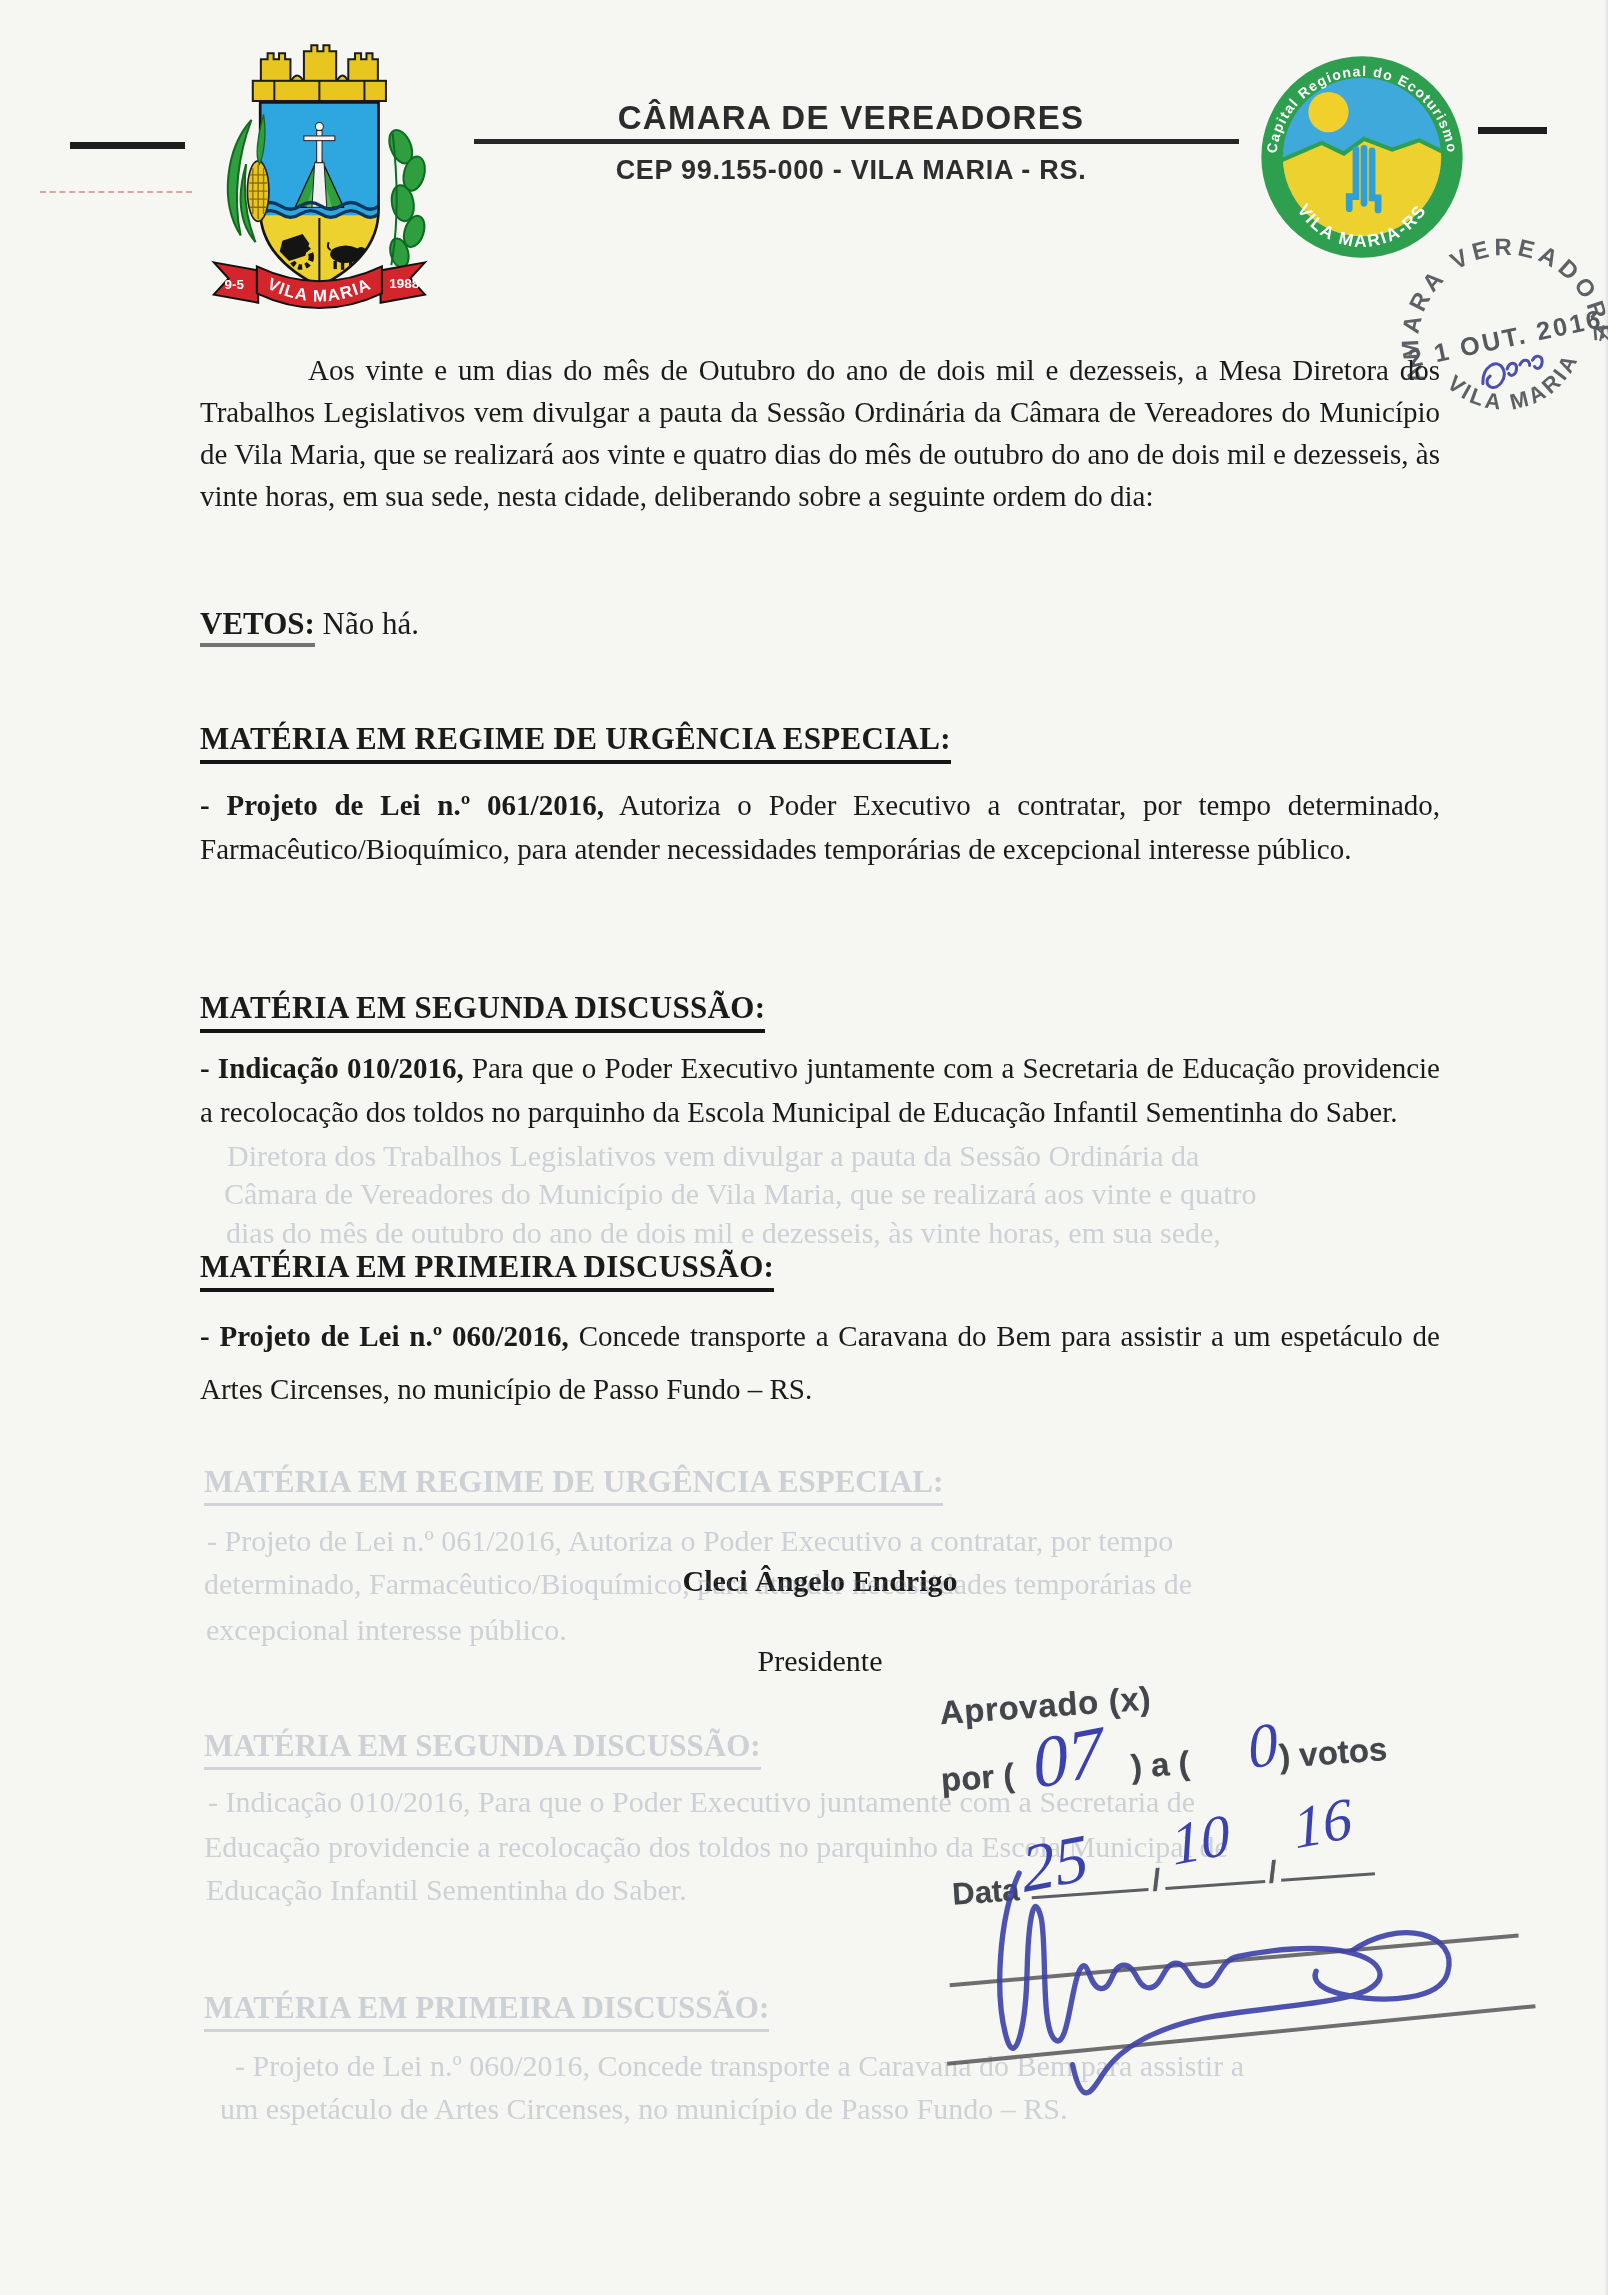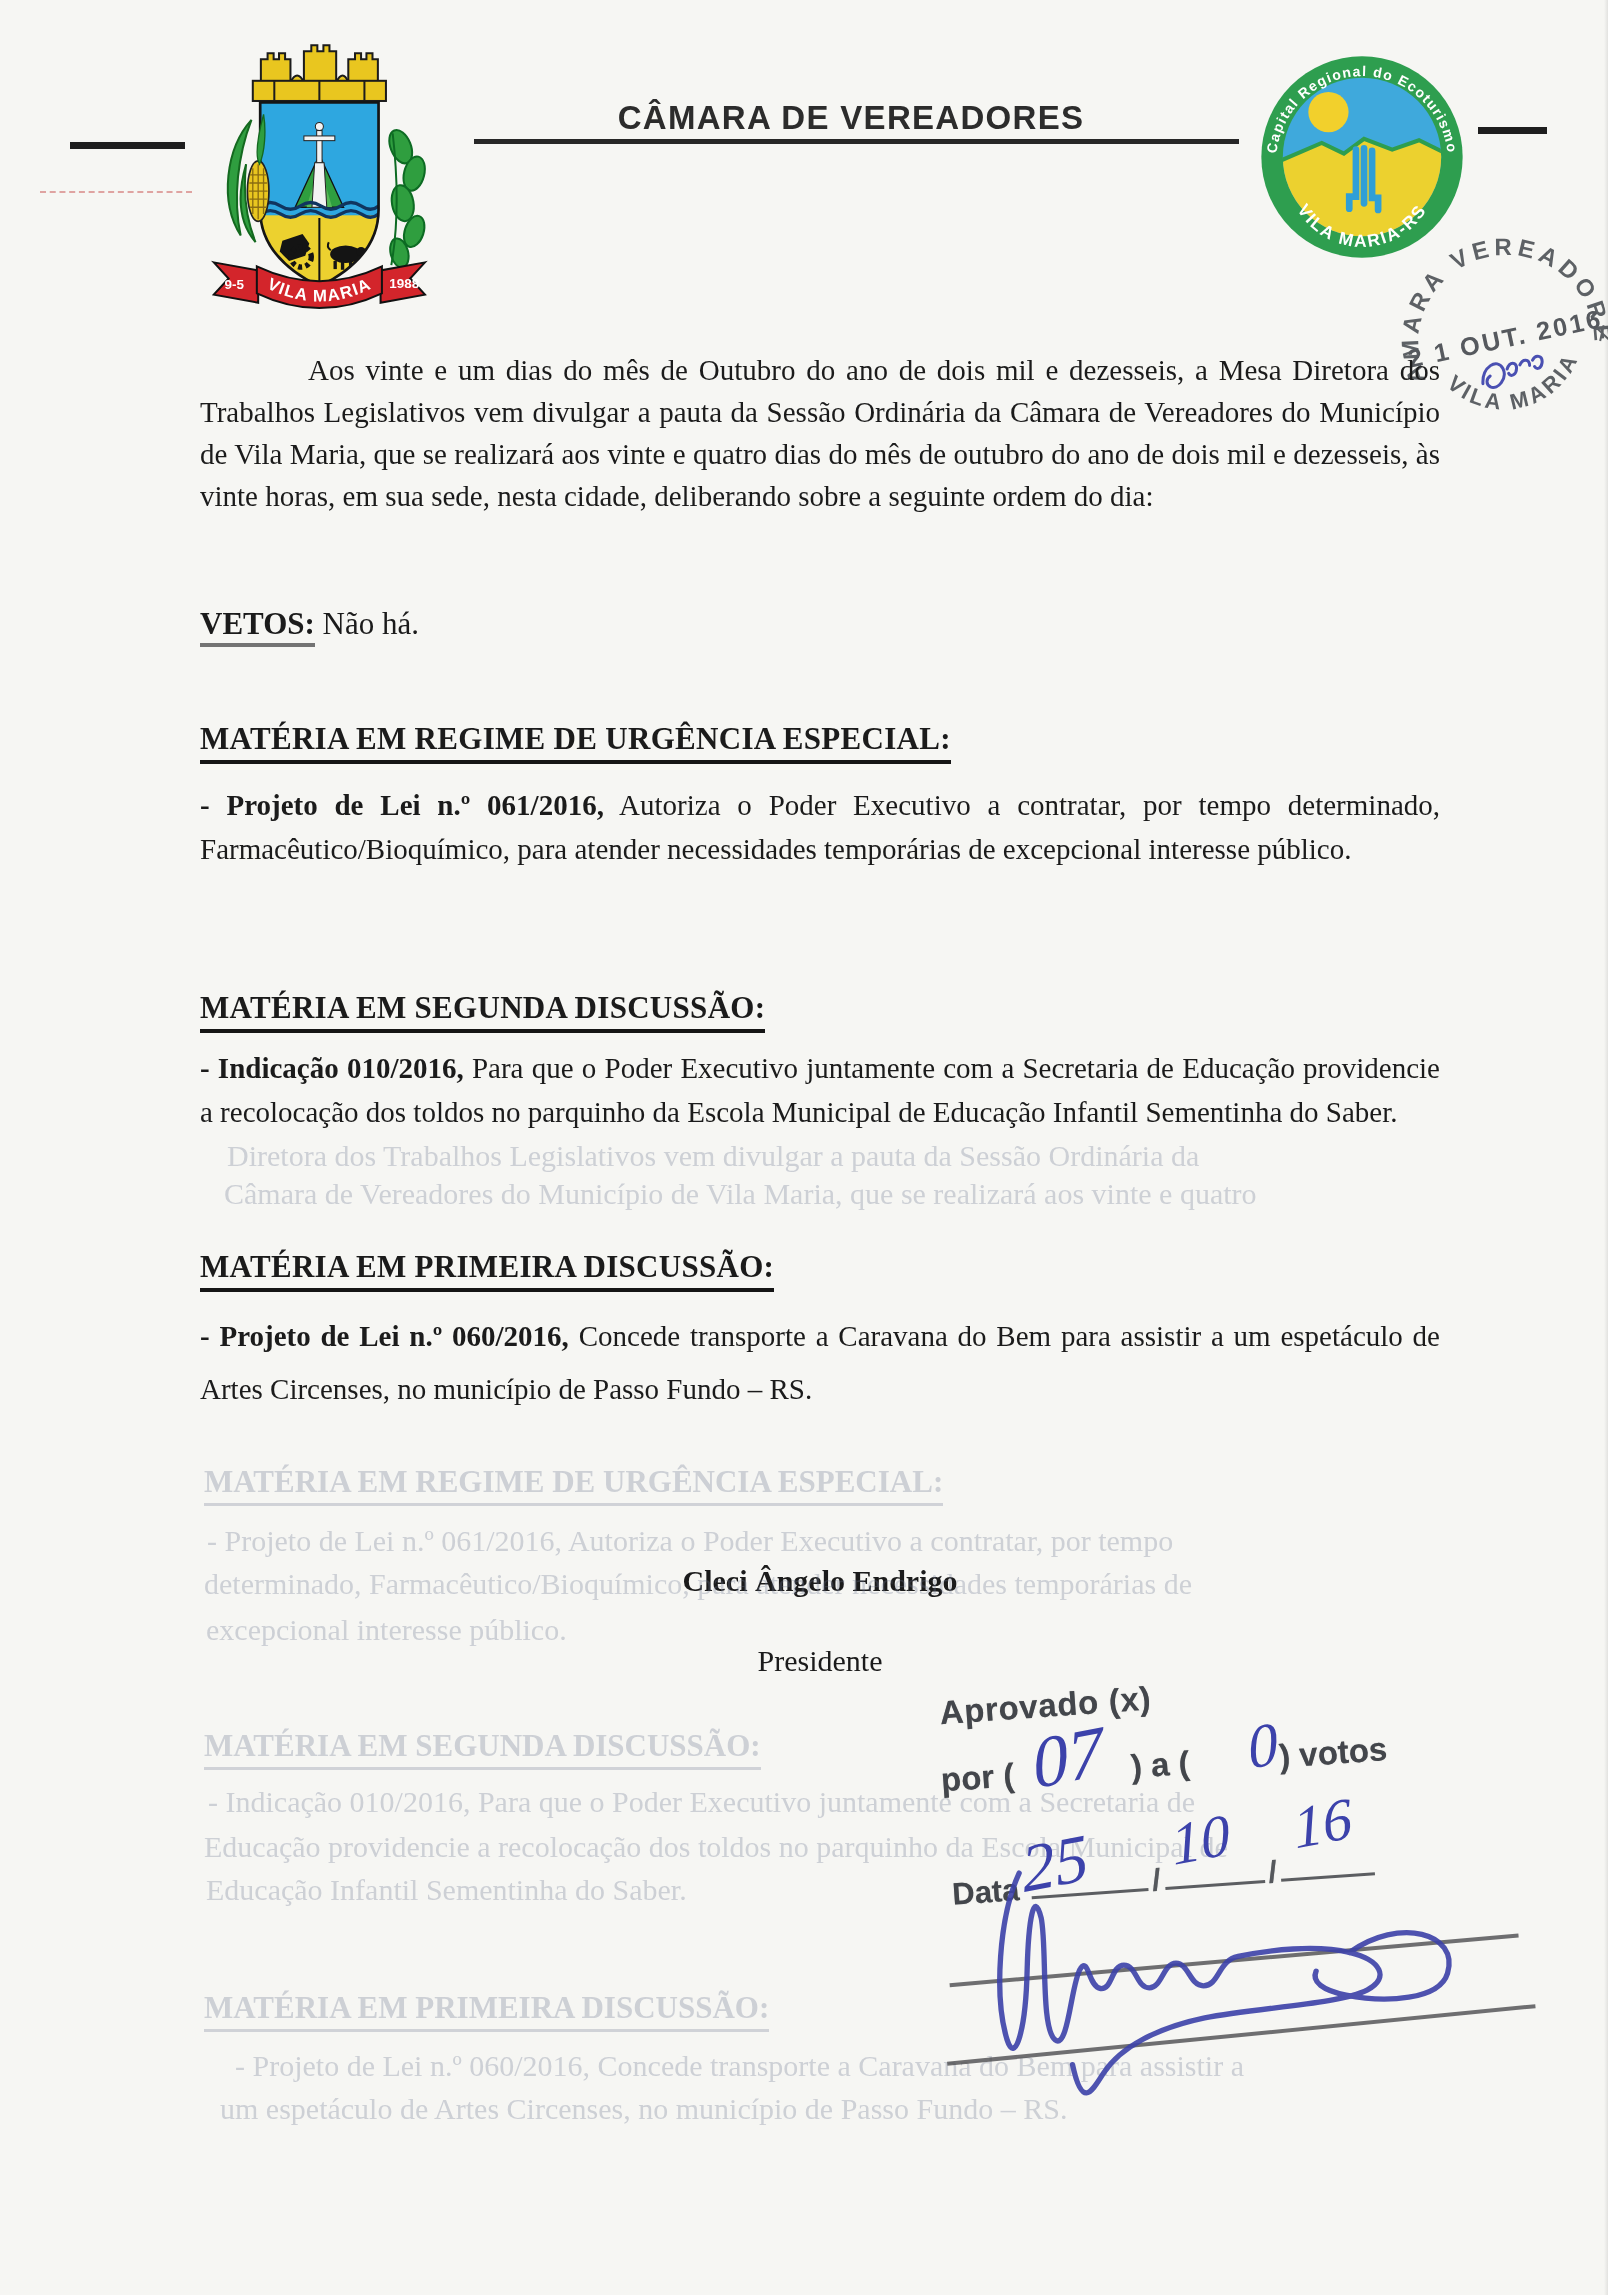--- a/index.html
+++ b/index.html
@@ -153,20 +153,21 @@
         <text font-family="Liberation Sans, sans-serif" font-size="20" font-weight="bold" fill="#fff" x="38" y="372">9-5</text>
         <text font-family="Liberation Sans, sans-serif" font-size="20" font-weight="bold" fill="#fff" x="283" y="370">1988</text>
         <text font-family="Liberation Sans, sans-serif" font-size="25" font-weight="bold" fill="#fff" letter-spacing="2" text-anchor="middle">
           <textPath href="#bannerArc" startOffset="50%">VILA MARIA</textPath>
         </text>
       </g>
     </svg>
   </div>
 
   <div class="abs hdr-org">CÂMARA DE VEREADORES</div>
+  <div class="abs hdr-addr">CEP 99.155-000   -   VILA MARIA   -   RS.</div>
 
   <div class="abs" style="left:1258px;top:53px;">
     <svg width="208" height="208" viewBox="0 0 310 310">
       <defs>
         <clipPath id="ecoInner">
             <circle cx="155" cy="155" r="118"></circle>
           </clipPath>
         <path id="ecoTop" d="M30,190 A128,128 0 1 1 280,190" fill="none"></path>
         <path id="ecoBot" d="M48,210 A112,112 0 0 0 262,210" fill="none"></path>
       </defs>
@@ -232,20 +233,21 @@
   <div class="abs sec-h h-s2">MATÉRIA EM PRIMEIRA DISCUSSÃO:</div>
   <div class="abs para p-s2">
     <span class="lead">- Projeto de Lei n.º 060/2016,</span><span> Concede transporte a Caravana do Bem para assistir a um espetáculo de Artes Circenses, no município de Passo Fundo – RS.</span>
   </div>
 
   <div class="abs sig-name">Cleci Ângelo Endrigo</div>
   <div class="abs sig-role">Presidente</div>
 
   <div class="abs ghost" style="left:227px;top:1139px;">Diretora dos Trabalhos Legislativos vem divulgar a pauta da Sessão Ordinária da</div>
   <div class="abs ghost" style="left:224px;top:1177px;">Câmara de Vereadores do Município de Vila Maria, que se realizará aos vinte e quatro</div>
+  <div class="abs ghost" style="left:226px;top:1216px;">dias do mês de outubro do ano de dois mil e dezesseis, às vinte horas, em sua sede,</div>
 
   <div class="abs ghost" style="left:204px;top:1464px;"><span class="ghost-h">MATÉRIA EM REGIME DE URGÊNCIA ESPECIAL:</span></div>
   <div class="abs ghost" style="left:207px;top:1524px;">- Projeto de Lei n.º 061/2016, Autoriza o Poder Executivo a contratar, por tempo</div>
   <div class="abs ghost" style="left:204px;top:1567px;">determinado, Farmacêutico/Bioquímico, para atender necessidades temporárias de</div>
   <div class="abs ghost" style="left:206px;top:1613px;">excepcional interesse público.</div>
 
   <div class="abs ghost" style="left:204px;top:1728px;"><span class="ghost-h">MATÉRIA EM SEGUNDA DISCUSSÃO:</span></div>
   <div class="abs ghost" style="left:208px;top:1785px;">- Indicação 010/2016, Para que o Poder Executivo juntamente com a Secretaria de</div>
   <div class="abs ghost" style="left:204px;top:1830px;">Educação providencie a recolocação dos toldos no parquinho da Escola Municipal de</div>
   <div class="abs ghost" style="left:206px;top:1873px;">Educação Infantil Sementinha do Saber.</div>

